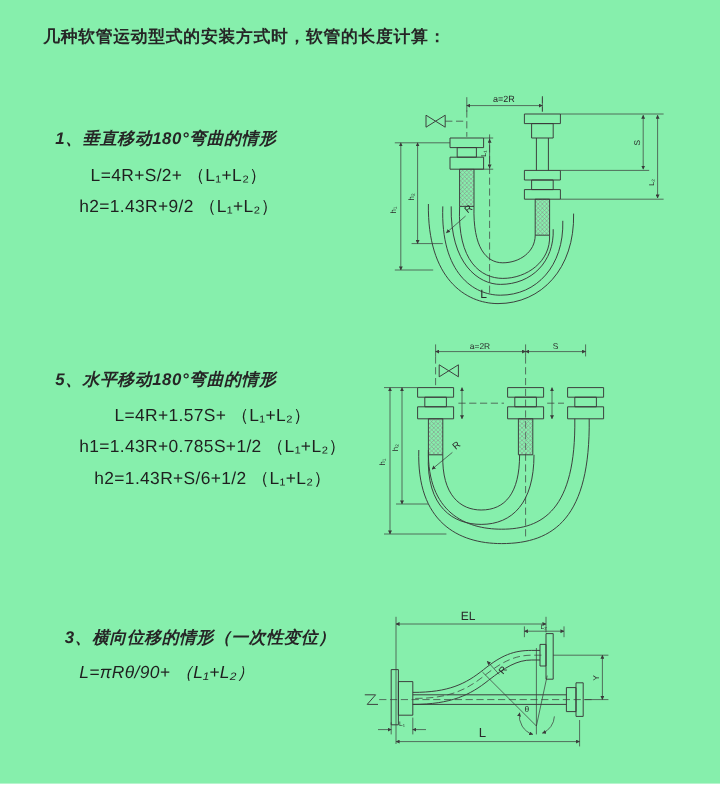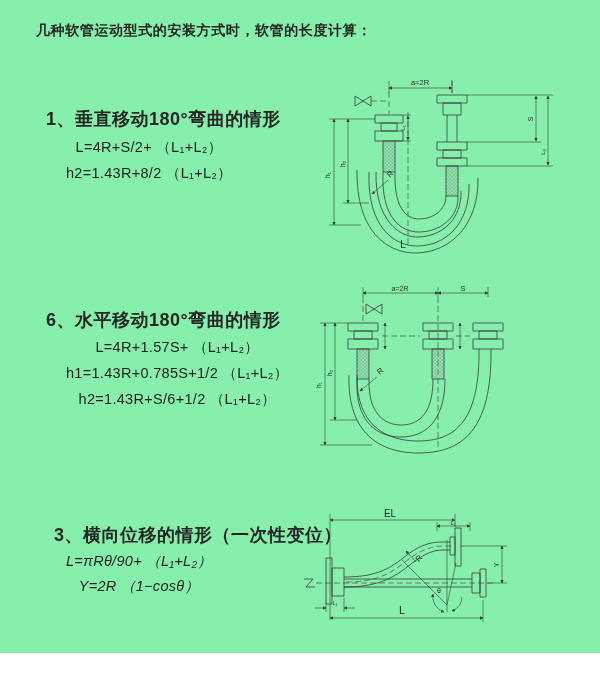--- a/index.html
+++ b/index.html
@@ -5,21 +5,21 @@
   html,body{margin:0;padding:0;}
   .page{
     position:relative; width:600px; height:653px; background:#86efac;
     font-family:"Liberation Sans", sans-serif; color:#1f1f1f; overflow:hidden;
   }
   .title{
     position:absolute; left:36px; top:22px;
     font-size:14px; font-weight:700; letter-spacing:0.6px; color:#262626;
   }
   .sec-heading{
-    position:absolute; font-size:18px; font-weight:700; letter-spacing:0.5px; color:#262626;
+    position:absolute; font-size:14px; font-weight:700; letter-spacing:0.5px; color:#262626;font-style:italic;
   }
   .formulas{ position:absolute;text-align:center; }
   .formula{
     font-size:14.5px; line-height:26px; font-weight:500; letter-spacing:0.3px; color:#1f1f1f;
     white-space:nowrap;
   }
   .formulas.tight .formula{ line-height:25px; }
   svg.diag{ position:absolute; }
   svg.diag path, svg.diag line, svg.diag rect, svg.diag polyline{
     fill:none; stroke:#3a3a3a; stroke-width:0.8; vector-effect:non-scaling-stroke;
@@ -34,34 +34,33 @@
 </head>
 <body>
 
 <div class="page">
 
   <div class="title">几种软管运动型式的安装方式时，软管的长度计算：</div>
 
   <div class="sec-heading" style="left:46px; top:107px;">1、垂直移动180°弯曲的情形</div>
   <div class="formulas" style="left:66px; top:134px;">
     <div class="formula">L=4R+S/2+ （L₁+L₂）</div>
-    <div class="formula">h2=1.43R+8/2 （L₁+L₂）</div>
+    <div class="formula">h2=1.43R+9/2 （L₁+L₂）</div>
   </div>
 
-  <div class="sec-heading" style="left:46px; top:308px;">6、水平移动180°弯曲的情形</div>
+  <div class="sec-heading" style="left:46px; top:308px;">5、水平移动180°弯曲的情形</div>
   <div class="formulas" style="left:66px; top:334px;">
     <div class="formula">L=4R+1.57S+ （L₁+L₂）</div>
     <div class="formula">h1=1.43R+0.785S+1/2 （L₁+L₂）</div>
     <div class="formula">h2=1.43R+S/6+1/2 （L₁+L₂）</div>
   </div>
 
   <div class="sec-heading" style="left:54px; top:523px;">3、横向位移的情形（一次性变位）</div>
   <div class="formulas tight" style="left:66px; top:549px;font-style:italic;">
     <div class="formula">L=πRθ/90+ （L₁+L₂）</div>
-    <div class="formula">Y=2R （1−cosθ）</div>
   </div>
 
   <svg width="0" height="0" style="position:absolute" aria-hidden="true">
     <defs>
       <marker id="arr" viewBox="0 0 10 10" refX="9" refY="5" markerWidth="5.5" markerHeight="5.5" orient="auto-start-reverse">
           <path d="M0,0 L10,5 L0,10 z" fill="#3a3a3a" stroke="none"></path>
         </marker>
       <pattern id="braid" width="3.5" height="3.5" patternUnits="userSpaceOnUse">
         <path d="M0,3.5 L3.5,0 M0,0 L3.5,3.5" stroke="#8a8a8a" stroke-width="0.45" fill="none"></path>
       </pattern>

